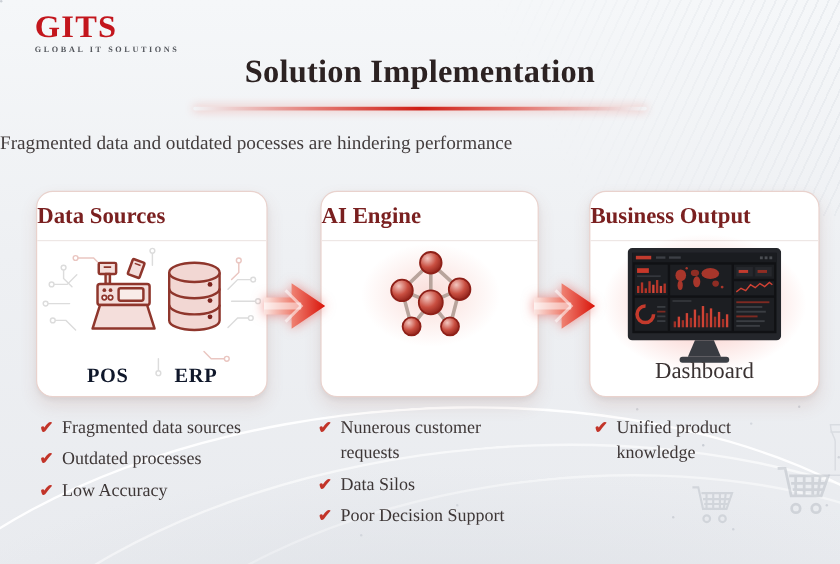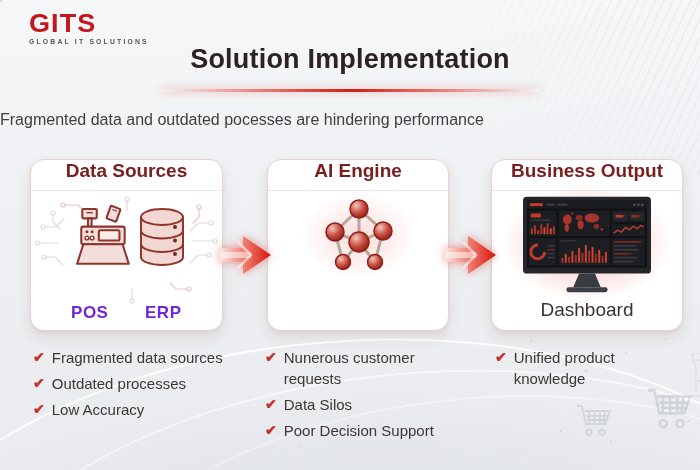--- a/index.html
+++ b/index.html
@@ -1,18 +1,18 @@
 <!DOCTYPE html>
 <html><head>
 <meta charset="utf-8">
 <style>
   html,body{margin:0;padding:0;background:#dfe2e6;}
   .stage{
     position:relative;width:700px;height:470px;overflow:hidden;
-    font-family:Liberation Sans, sans-serif;
+    font-family:Liberation Serif, serif;
     background:linear-gradient(180deg,#f5f7f9 0%,#eef0f3 45%,#e9ebef 100%);
   }
   
   .hatch{position:absolute;top:0;right:0;width:310px;height:180px;
     background:repeating-linear-gradient(115deg,rgba(203,209,217,.5) 0 1.5px,rgba(255,255,255,0) 1.5px 8px);
     -webkit-mask-image:linear-gradient(245deg,#000,transparent 75%);
     mask-image:linear-gradient(245deg,#000,transparent 75%);
     opacity:.55;}
   .arc{position:absolute;border-radius:50%;border:2px solid rgba(255,255,255,.95);
     border-bottom-color:transparent;border-left-color:transparent;border-right-color:transparent;}
@@ -41,28 +41,28 @@
   .title-line{position:absolute;top:89px;left:50%;transform:translateX(-50%);
     width:378px;height:3px;border-radius:2px;
     background:linear-gradient(90deg,rgba(221,65,54,0),rgba(221,65,54,.7) 28%,#ce1d15 50%,rgba(221,65,54,.7) 72%,rgba(221,65,54,0));
     box-shadow:0 0 8px rgba(230,60,45,.4);}
   .subtitle{position:absolute;top:111px;left:0;width:100%;text-align:left;
     font-size:16px;color:#433d3d;}
   
   .card{position:absolute;top:159px;height:172px;background:#fff;
     border:1.5px solid #e9d2cd;border-radius:14px;box-sizing:border-box;
     box-shadow:0 7px 14px rgba(150,70,60,.12),0 2px 4px rgba(0,0,0,.05);}
-  .card-title{margin:0;text-align:center;font-size:19px;font-weight:bold;color:#7a2020;}
+  .card-title{margin:0;padding-top:10px;font-size:19px;font-weight:bold;color:#7a2020;}
   .card-divider{margin-top:8px;border-top:1px solid #eee7e5;}
   .card-body{position:relative;height:118px;}
   .abs{position:absolute;}
   .caption{position:absolute;bottom:9px;left:0;width:100%;text-align:center;
     font-size:15px;color:#3a3232;}
   .caption-dual{position:absolute;bottom:7px;left:0;width:100%;display:flex;padding:0 22px;box-sizing:border-box;}
-  .caption-dual span{width:50%;text-align:center;font-size:17px;font-weight:600;color:#6d28d9;letter-spacing:.5px;}
+  .caption-dual span{width:50%;text-align:center;font-size:17px;font-weight:600;color:#0f172a;letter-spacing:.5px;}
   .glow{position:absolute;pointer-events:none;}
   
   .flow-arrow{position:absolute;top:229px;width:54px;height:52px;}
   .flow-arrow svg{filter:drop-shadow(0 0 5px rgba(225,45,35,.5));}
   
   .checklist{position:absolute;top:347px;margin:0;padding:0;list-style:none;}
   .check-item{display:flex;gap:7px;margin-bottom:5px;font-size:15px;line-height:21px;color:#3d3636;}
   .check{color:#c23429;font-weight:bold;font-size:14px;flex:0 0 auto;}
 </style>
 </head>

